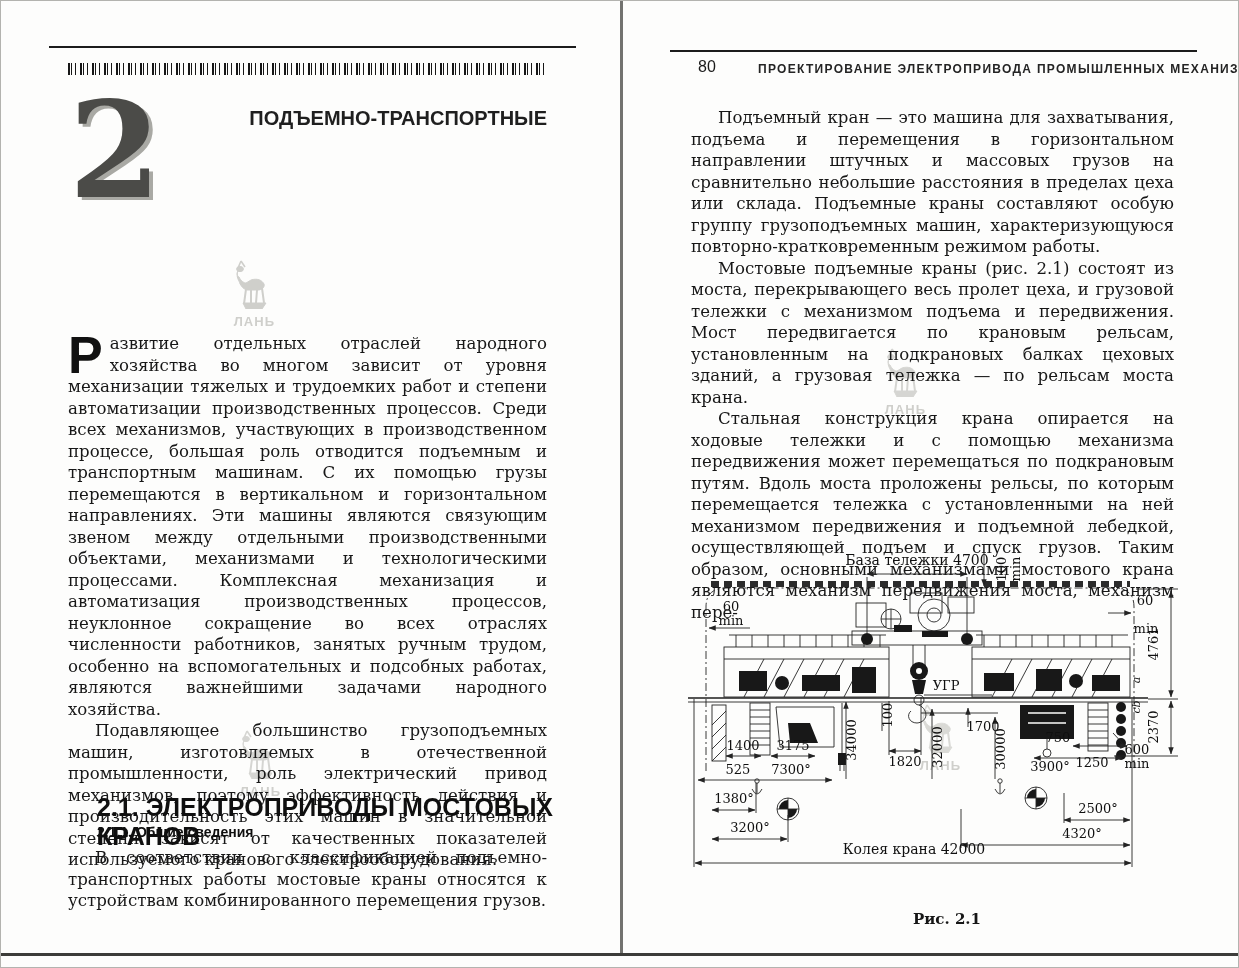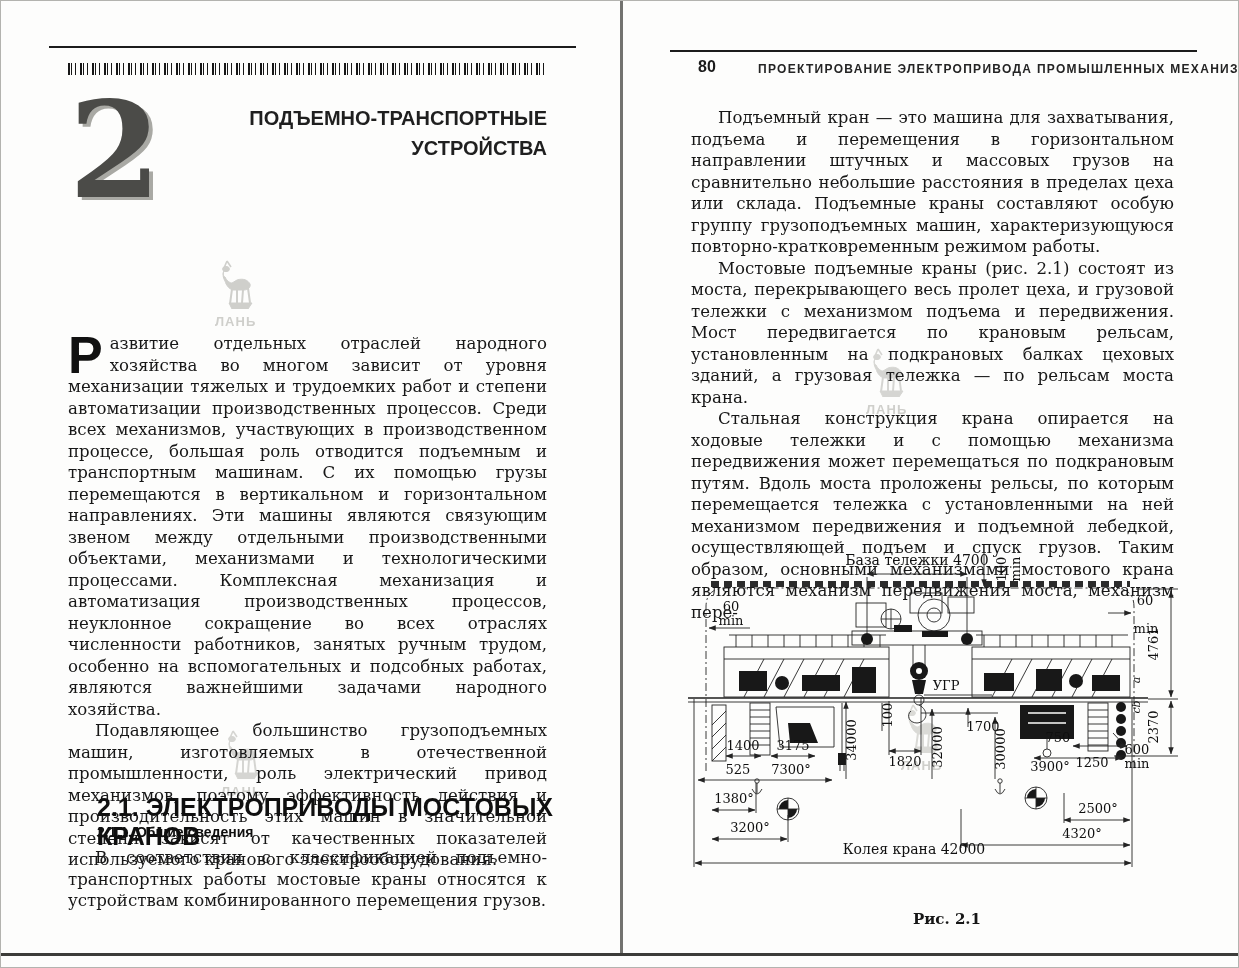--- a/index.html
+++ b/index.html
@@ -29,28 +29,28 @@
   .body-text{font-size:16.6px;line-height:21.5px;text-align:justify;}
   .body-text p{margin:0;}
   .ind{text-indent:27px;}
   .dropcap{
     float:left;font-family:"Liberation Sans",sans-serif;font-weight:bold;
     font-size:52px;line-height:40px;padding:2px 7px 0 0;color:#111;
   }
   .h-sans{font-family:"Liberation Sans",sans-serif;font-weight:bold;color:#0f0f0f;}
   .sec-h{font-size:25px;}
   .sub-h{font-size:14px;}
-  .pagenum{font-family:"Liberation Sans",sans-serif;font-weight:bold;font-size:16px;color:#1b1b1b;}
+  .pagenum{font-family:"Liberation Sans",sans-serif;font-weight:normal;font-size:16px;color:#1b1b1b;}
   .running{
     font-family:"Liberation Sans",sans-serif;font-weight:bold;font-size:12px;
     letter-spacing:1.3px;color:#242424;white-space:nowrap;
   }
   .caption{text-align:center;font-size:15px;color:#161616;margin-top:40px;}
   .caption .cap-t{font-weight:bold;}
-  .wm{opacity:0.85;text-align:left;width:60px;}
+  .wm{opacity:0.85;text-align:right;width:60px;}
   .wm-label{
     font-family:"Liberation Sans",sans-serif;font-weight:bold;font-size:13px;
     letter-spacing:1px;color:#c7c7c3;margin-top:1px;
   }
   
   .ln{stroke:#1d1d1d;stroke-width:1.3;fill:none;}
   .thin{stroke:#242424;stroke-width:0.9;fill:none;}
   .dim{stroke:#242424;stroke-width:0.9;fill:none;}
   .dk{fill:#181818;stroke:none;}
   .dlab{font-family:"DejaVu Serif",serif;font-size:13px;fill:#101010;text-anchor:middle;}
@@ -67,21 +67,20 @@
 
   <div class="abs" style="left:0;top:0;width:619px;height:952px">
 
     <div class="abs rule" style="left:48px;top:45px;width:527px"></div>
     <div class="abs barcode" style="left:67px;top:62px;width:478px;height:12px"></div>
 
     <div class="abs chapter-num" style="left:68px;top:84px">2</div>
 
     <div class="abs chapter-title" style="left:196px;top:102px;width:350px">
       <div>ПОДЪЕМНО-ТРАНСПОРТНЫЕ</div>
-      <div>УСТРОЙСТВА</div>
     </div>
 
     <div class="abs wm" style="left:214px;top:256px">
       <svg width="46" height="52" viewBox="0 0 46 52">
         <g fill="#c7c7c3" stroke="#c7c7c3">
           <path d="M12,4 L9,11 M12,4 L16,10" fill="none" stroke-width="1.6"></path>
           <path d="M10,13 C7,15 8,19 10,20 C12,24 15,26 17,26 L22,23 C28,21 33,23 35,27 C36,30 33,33 29,33 L18,33 C14,32 11,28 10,24 C8,21 7,16 10,13 Z"></path>
           <ellipse cx="11" cy="12" rx="3.4" ry="2.6"></ellipse>
           <path d="M17,32 L15,47 M22,33 L22,47 M28,33 L27,46 M33,31 L35,46" fill="none" stroke-width="2"></path>
           <path d="M14,46 L37,46 L33,52 L17,52 Z"></path>

